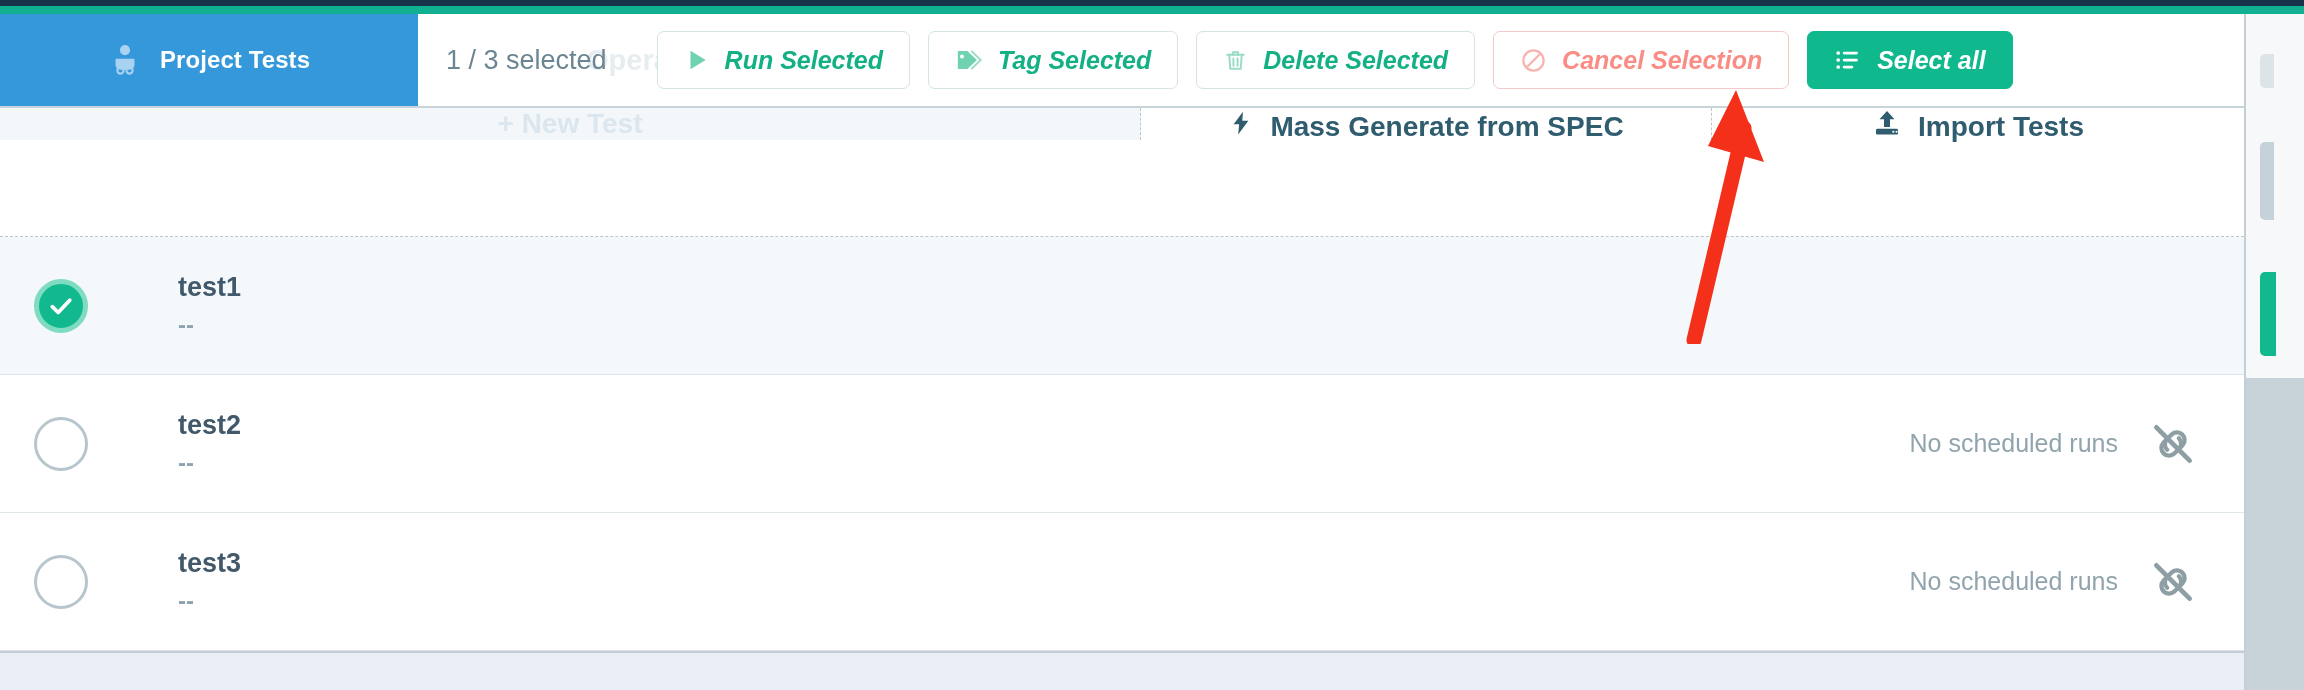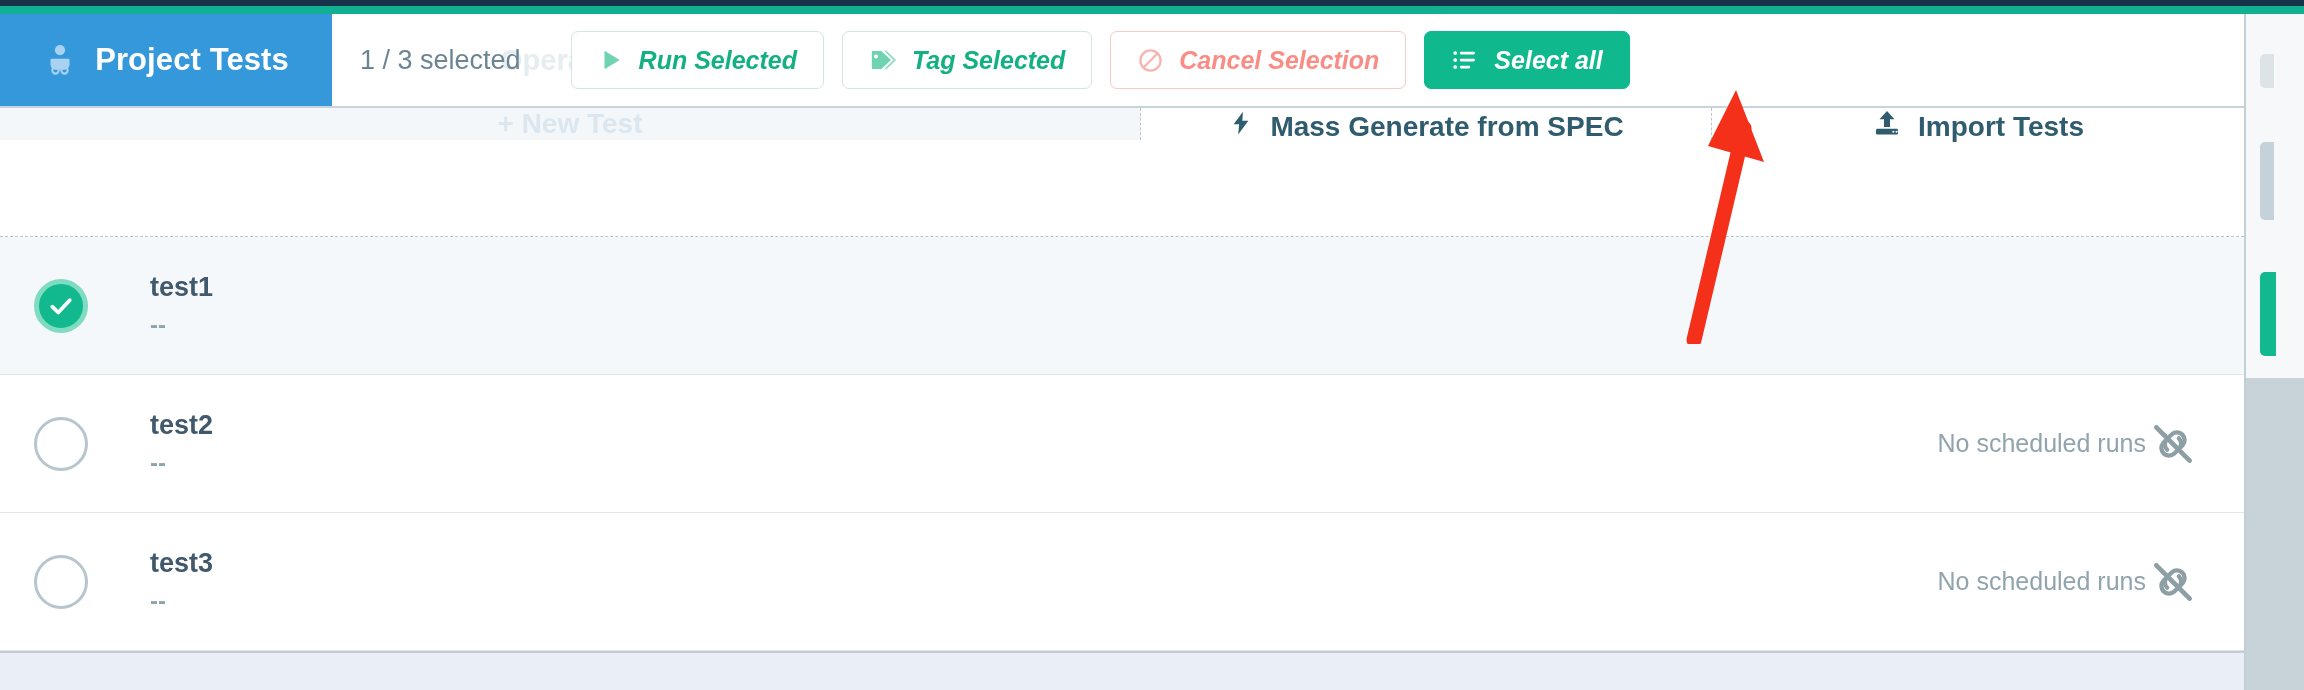--- a/index.html
+++ b/index.html
@@ -50,29 +50,29 @@
   
   #selection-toolbar {
     height: 92px;
     flex: 0 0 auto;
     display: flex;
     align-items: stretch;
     background: #ffffff;
     border-bottom: 2px solid #c9d3da;
   }
   #project-tests-tab {
-    width: 332px;
+    width: 418px;
     flex: 0 0 auto;
     background: #3498db;
     color: #ffffff;
     display: flex;
     align-items: center;
     justify-content: center;
     gap: 18px;
-    font-size: 31px;
+    font-size: 24px;
     font-weight: 600;
     letter-spacing: .1px;
   }
   #project-tests-tab .tab-icon {
     display: flex;
     align-items: center;
     opacity: .75;
   }
   #toolbar-actions {
     flex: 1 1 auto;
@@ -176,20 +176,21 @@
   }
   .test-row {
     height: 138px;
     flex: 0 0 auto;
     display: flex;
     align-items: center;
     padding: 0 44px 0 34px;
     box-sizing: border-box;
     border-bottom: 1px solid #dfe6ea;
     background: #ffffff;
+    gap: 28px;
   }
   .test-row.selected {
     background: #f4f8fb;
   }
   .checkbox {
     width: 54px;
     height: 54px;
     border-radius: 50%;
     box-sizing: border-box;
     flex: 0 0 auto;
@@ -321,20 +322,31 @@
             <span class="ticon">
               <svg width="28" height="28" viewBox="0 0 24 24">
                 <path d="M2.4 4.2h8.2l8.2 7.8-8.2 7.8H2.4z" fill="#6fd3b1"></path>
                 <circle cx="6" cy="9" r="1.7" fill="#ffffff"></circle>
                 <path d="M14 4.2 22 12l-8 7.8" fill="none" stroke="#9adcc4" stroke-width="1.7"></path>
               </svg>
             </span>
             <span>Tag Selected</span>
           </div>
 
+          <div class="tbtn outline-green">
+            <span class="ticon">
+              <svg width="25" height="25" viewBox="0 0 24 24" fill="none" stroke="#9adcc4" stroke-width="1.9" stroke-linecap="round" stroke-linejoin="round">
+                <path d="M4 6.5h16"></path>
+                  <path d="M9.5 6.5V4h5v2.5"></path>
+                <path d="M6 6.5l1 13.5h10l1-13.5"></path>
+                <path d="M10 10v7M14 10v7"></path>
+              </svg>
+            </span>
+            <span>Delete Selected</span>
+          </div>
 
           <div class="tbtn outline-red">
             <span class="ticon">
               <svg width="27" height="27" viewBox="0 0 24 24" fill="none" stroke="#f8b4ae" stroke-width="2">
                 <circle cx="12" cy="12" r="9"></circle>
                   <path d="M5.8 18.2 18.2 5.8"></path>
               </svg>
             </span>
             <span>Cancel Selection</span>
           </div>

